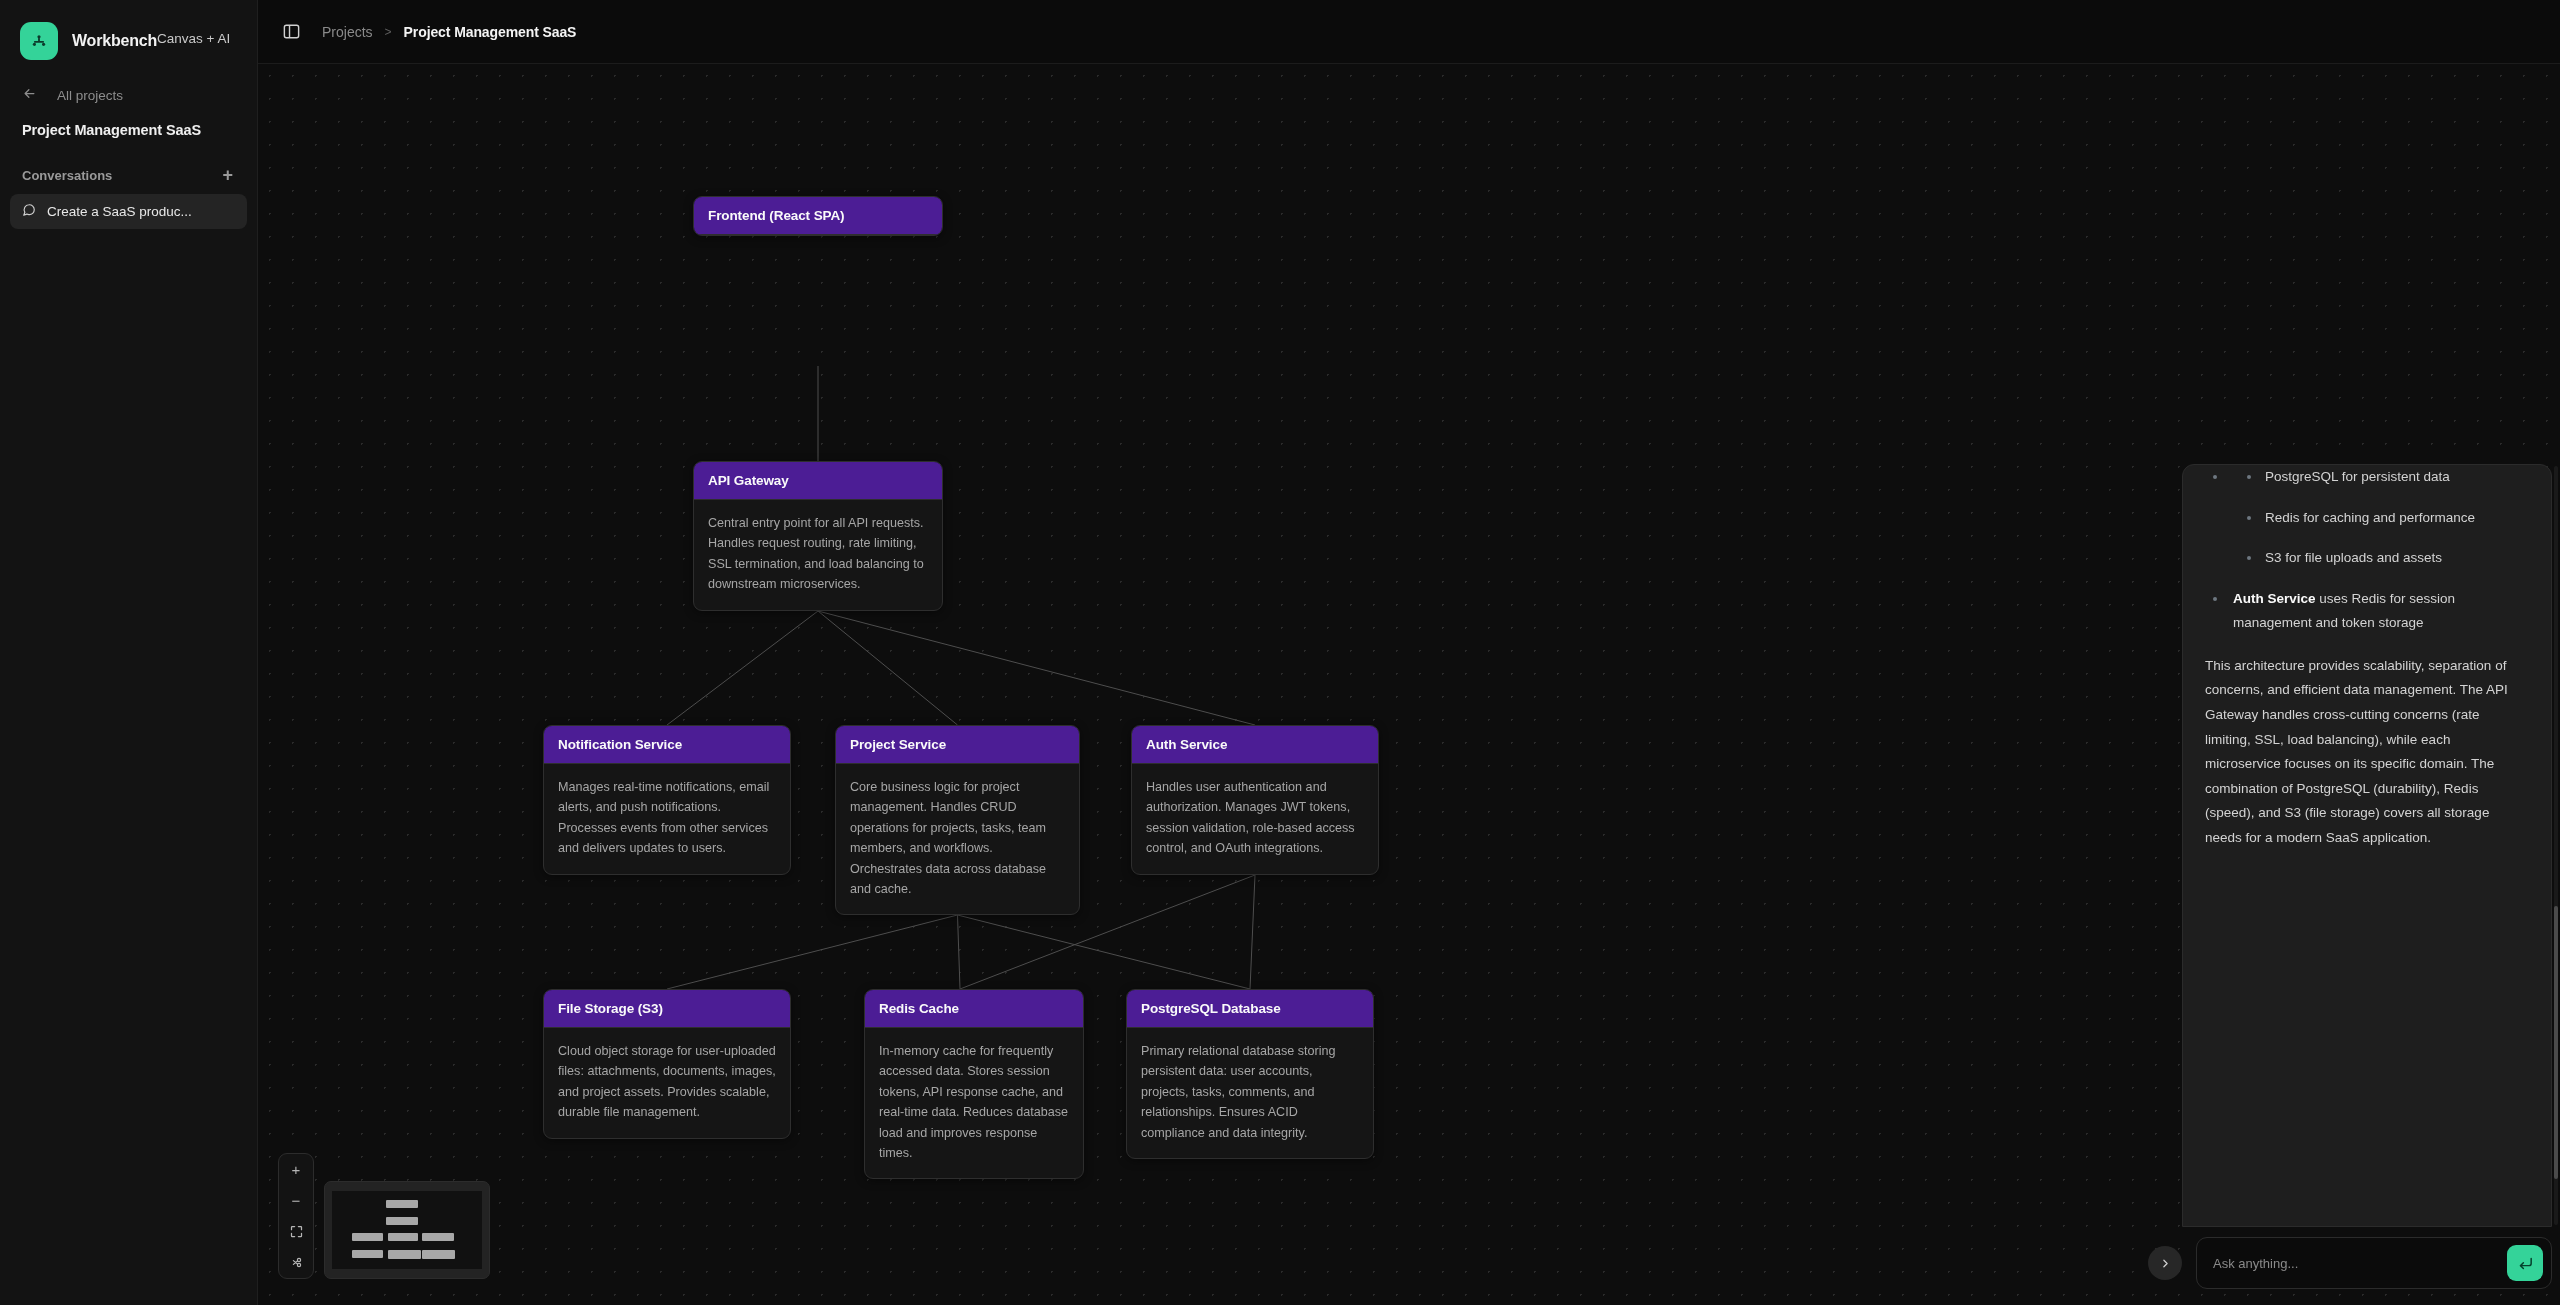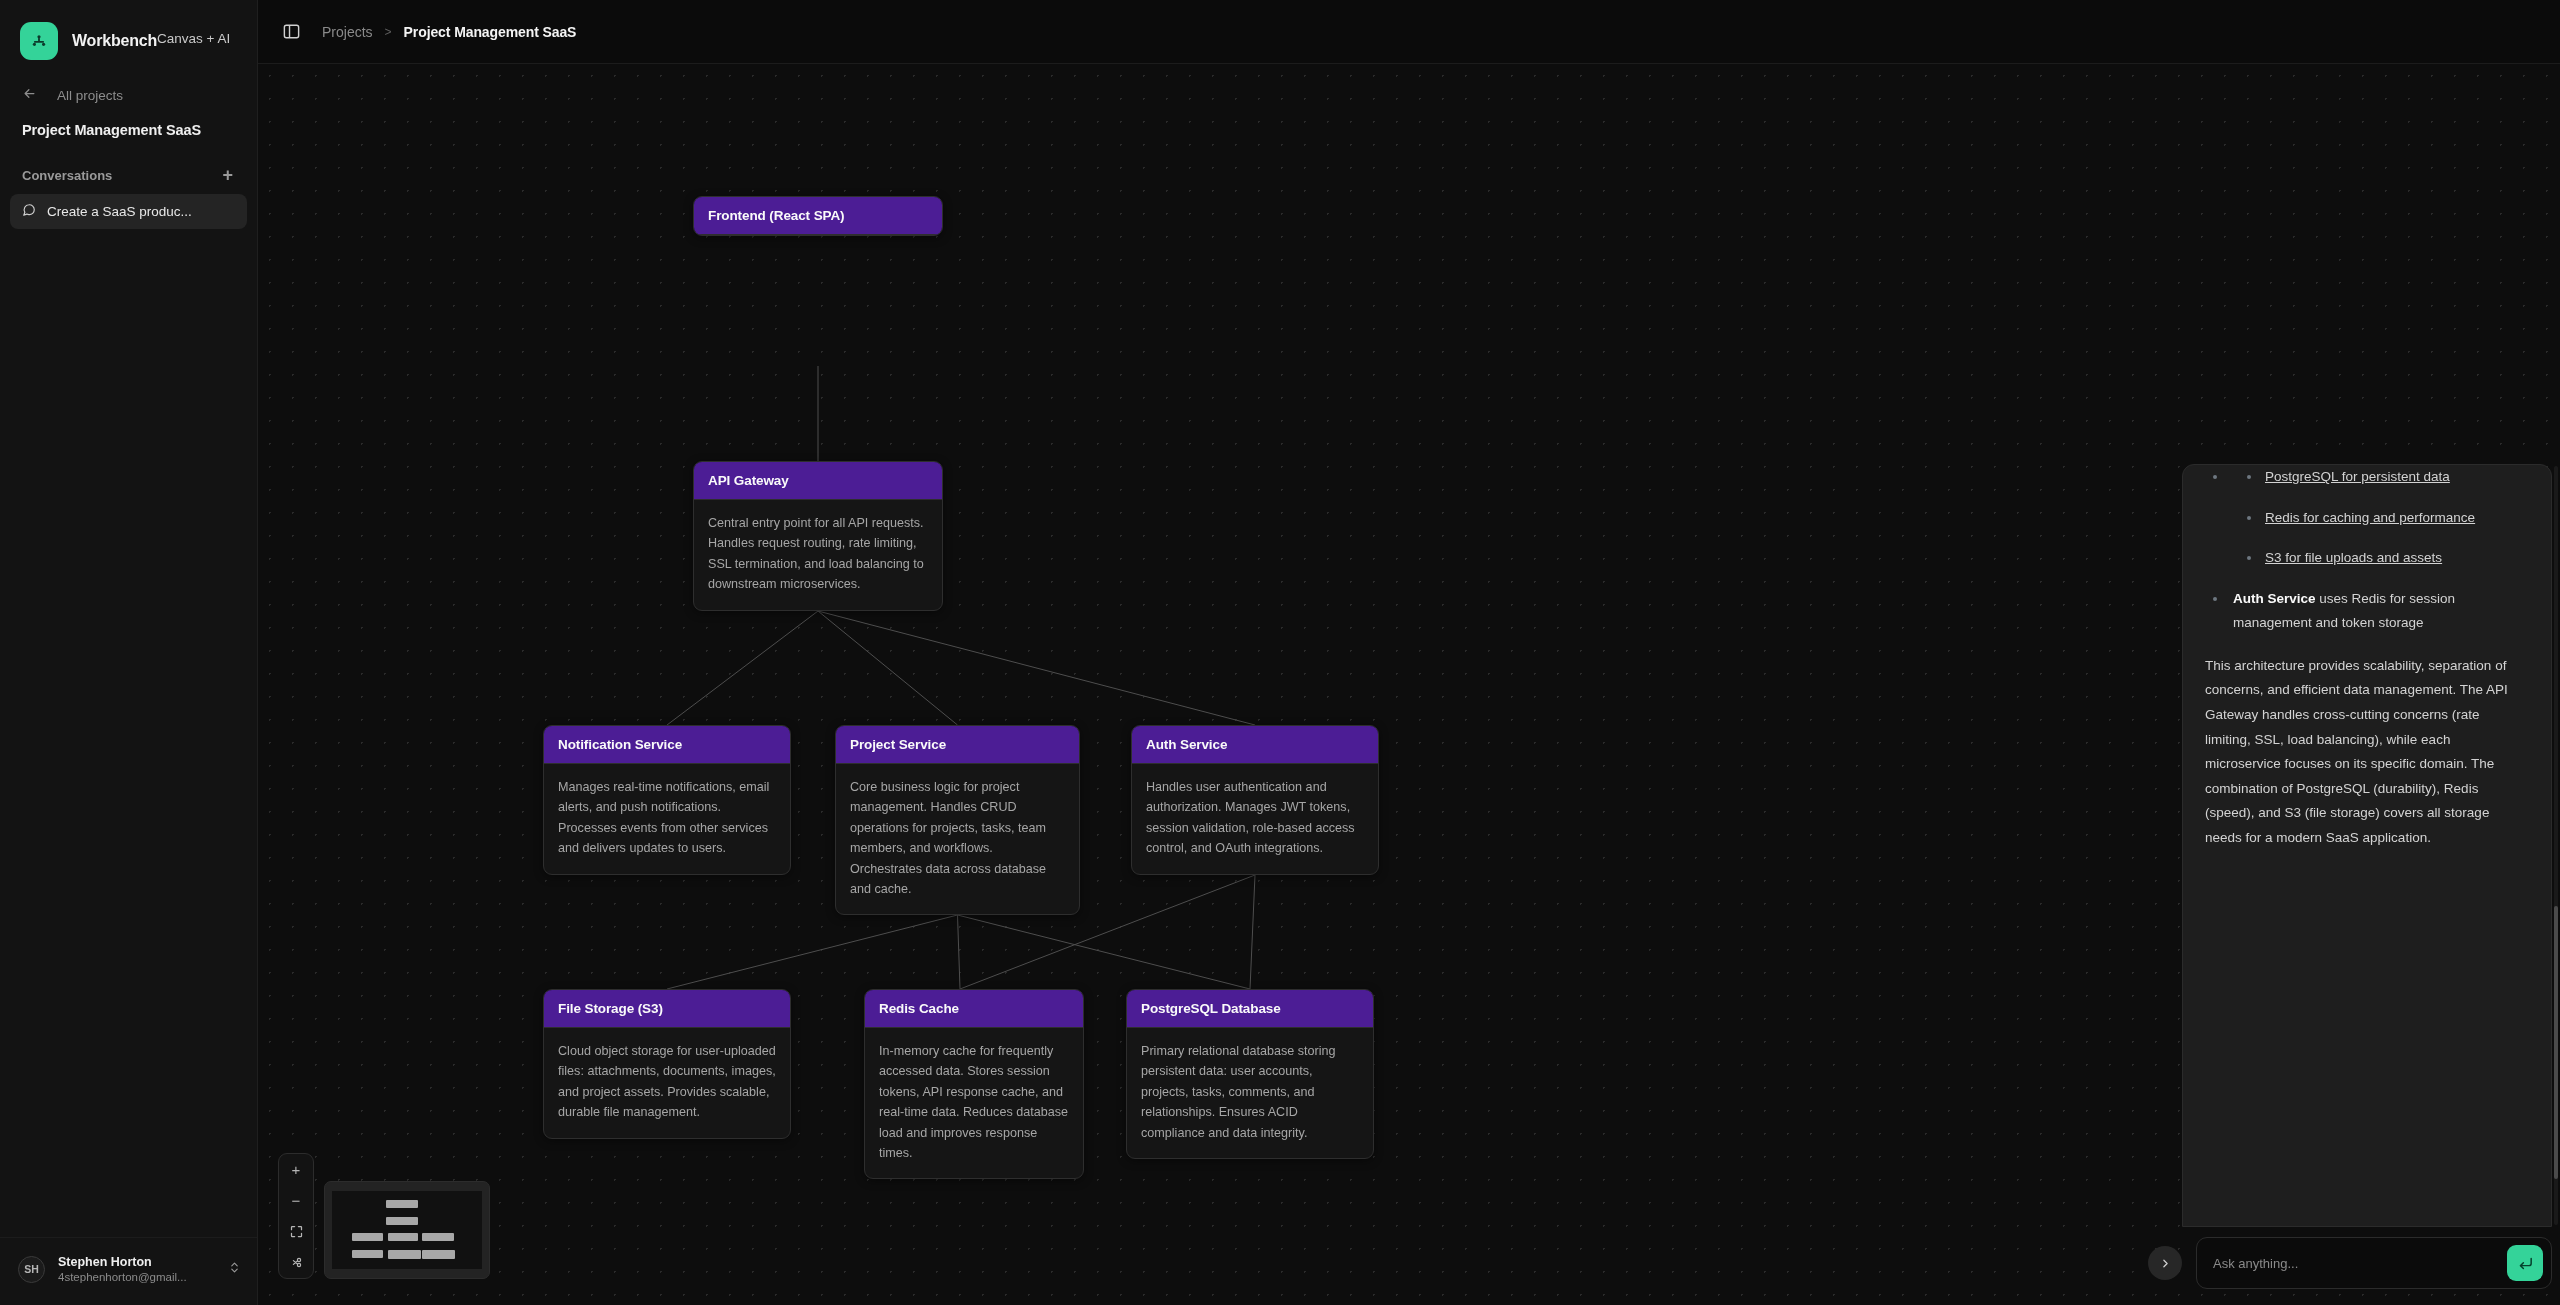--- a/index.html
+++ b/index.html
@@ -142,21 +142,21 @@
     padding:0 28px 0 22px;
   }
   .msg { color:#d3d3d3; font-size:13.5px; line-height:1.82; }
   ul.lvl1 { list-style:none; margin:0; padding:0; }
   ul.lvl1 > li { position:relative; padding-left:24px; margin-bottom:14px; }
   ul.lvl1 > li::before {
     content:""; position:absolute; left:8px; top:10px;
     width:4px; height:4px; border-radius:50%; background:#6d7780;
   }
   ul.lvl2 { list-style:none; margin:0; padding:0 0 0 46px; }
-  ul.lvl2 > li { position:relative; padding-left:0; margin-bottom:16px;text-decoration:underline; }
+  ul.lvl2 > li { position:relative; padding-left:0; margin-bottom:16px; }
   ul.lvl2 > li::before {
     content:""; position:absolute; left:-18px; top:10px;
     width:4px; height:4px; border-radius:50%; background:#6d7780;
   }
   .msg b { color:#fafafa; font-weight:bold; }
   .para { margin-top:18px; color:#d3d3d3; font-size:13.5px; line-height:1.82; }
 
   .scrollbar-track {
     position:absolute; right:2px; top:402px; bottom:80px; width:4px;
     background:#1a1a1a; border-radius:2px; pointer-events:auto;
@@ -235,32 +235,20 @@
           <svg width="14" height="14" viewBox="0 0 24 24" fill="none" stroke="#cfcfcf" stroke-width="2" stroke-linecap="round" stroke-linejoin="round">
             <path d="M21 11.5a8.38 8.38 0 0 1-9 8.4 8.5 8.5 0 0 1-3.8-.9L3 21l1.9-5.2A8.5 8.5 0 0 1 12 3a8.38 8.38 0 0 1 9 8.5z"></path>
           </svg>
         </span>
         <span>Create a SaaS produc...</span>
       </div>
     </div>
 
     <div class="sb-spacer"></div>
 
-    <div class="user-row">
-      <div class="avatar">SH</div>
-      <div class="user-meta">
-        <span class="user-name">Stephen Horton</span>
-        <span class="user-email">4stephenhorton@gmail...</span>
-      </div>
-      <span class="updown">
-        <svg width="13" height="13" viewBox="0 0 24 24" fill="none" stroke="#9a9a9a" stroke-width="2" stroke-linecap="round" stroke-linejoin="round">
-          <path d="M7 15l5 5 5-5M7 9l5-5 5 5"></path>
-        </svg>
-      </span>
-    </div>
   </aside>
 
   <section id="main">
 
     <header id="topbar">
       <div class="panel-toggle">
         <svg width="19" height="19" viewBox="0 0 24 24" fill="none" stroke="#d0d0d0" stroke-width="1.8" stroke-linejoin="round">
           <rect x="3" y="4" width="18" height="16" rx="2.5"></rect>
           <path d="M9.5 4v16"></path>
         </svg>

